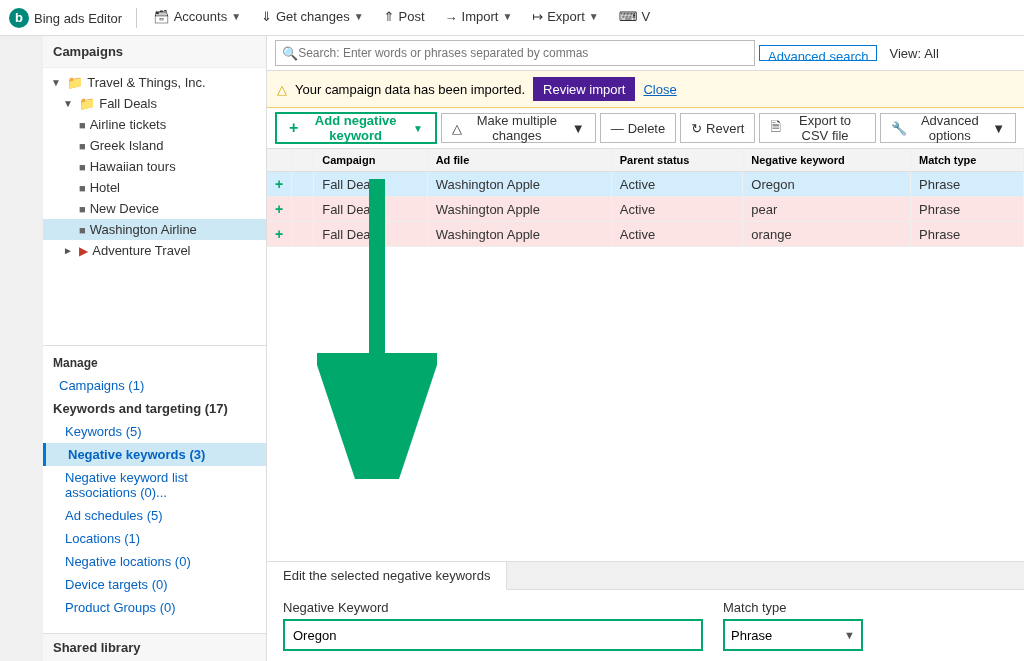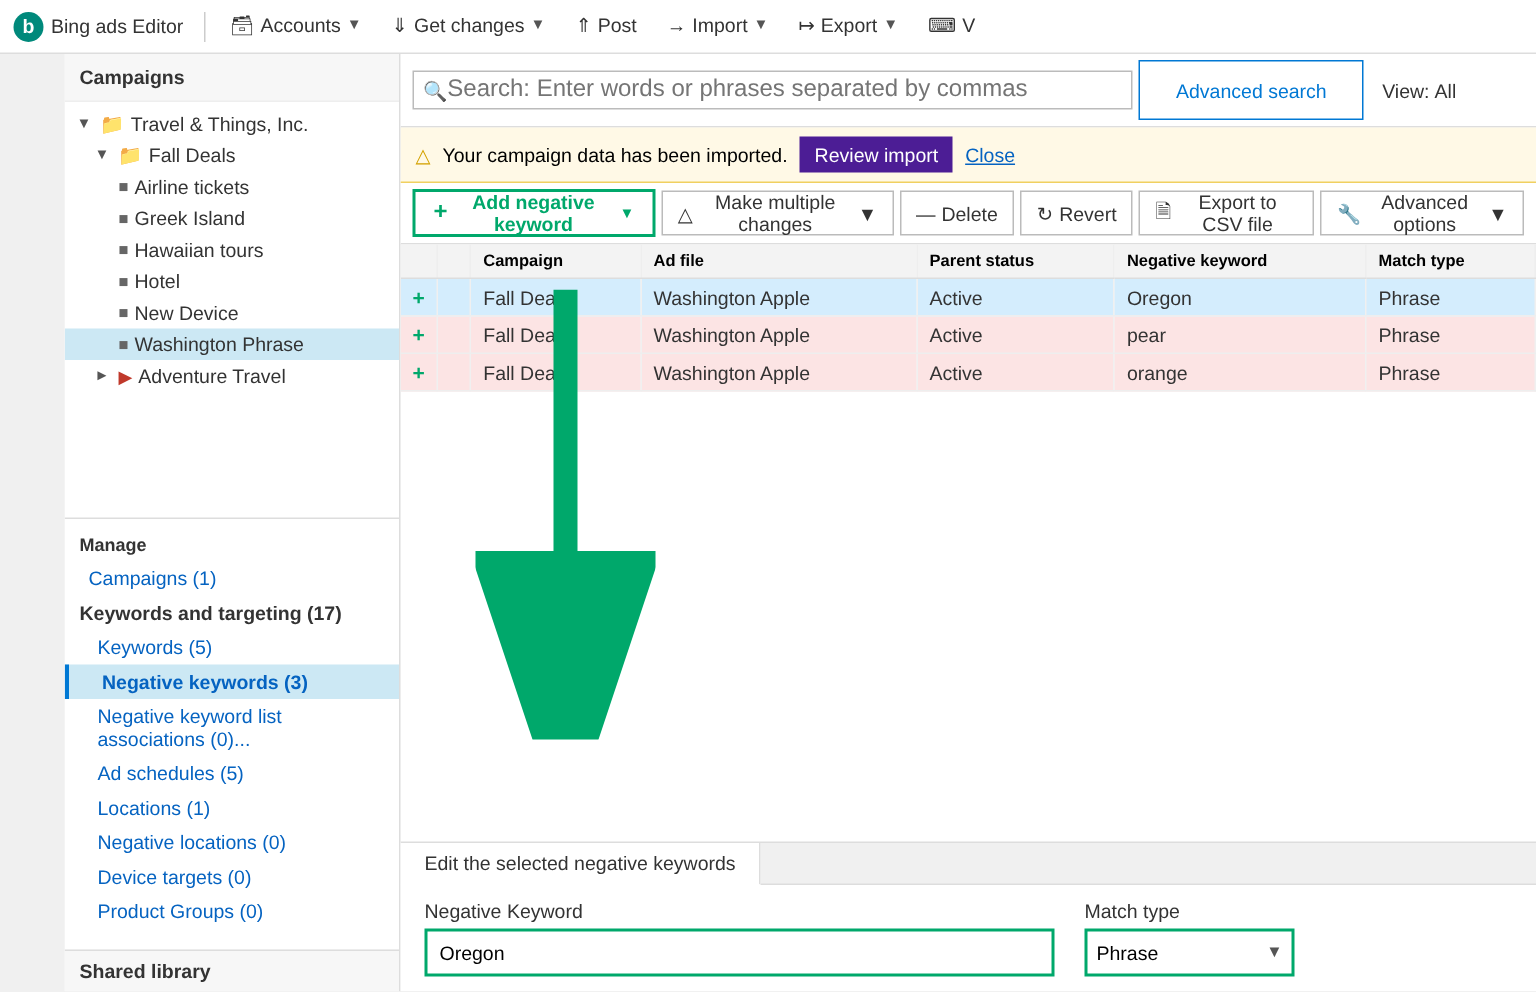--- a/index.html
+++ b/index.html
@@ -61,26 +61,26 @@
     
     .toolbar {
       display: flex; align-items: center; gap: 4px; padding: 4px 8px;
       background: #fff; border-bottom: 1px solid #ddd; flex-shrink: 0; flex-wrap: wrap;
     }
     .search-box {
       display: flex; align-items: center; background: #fff; border: 1px solid #bbb;
       height: 26px; padding: 0 6px; flex: 1; max-width: 480px;
     }
     .search-box input {
-      border: none; outline: none; flex: 1; font-size: 16px; color: #999;
+      border: none; outline: none; flex: 1; font-size: 12px; color: #999;
     }
     .search-icon { color: #555; font-size: 13px; }
     .btn-advanced {
       background: #fff; border: 1px solid #0078d4; color: #0078d4;
-      padding: 3px 24px; cursor: pointer; height: 40px; font-size: 12px;
+      padding: 3px 8px; cursor: pointer; height: 16px; font-size: 12px;
     }
     .view-label { font-size: 12px; color: #333; margin-left: 8px; white-space: nowrap; }
 
     
     .import-banner {
       background: #fff9e6; border-bottom: 1px solid #f0d060; padding: 6px 10px;
       display: flex; align-items: center; gap: 8px; font-size: 12px; flex-shrink: 0;
     }
     .import-banner .warn-icon { color: #d4a200; }
     .btn-review {
@@ -266,21 +266,21 @@
         <span>Hotel</span>
       </div>
 
       <div class="tree-item" style="padding-left:36px;">
         <span class="tree-file-icon">■</span>
         <span>New Device</span>
       </div>
 
       <div class="tree-item selected" style="padding-left:36px;">
         <span class="tree-file-icon">■</span>
-        <span>Washington Phrase</span>
+        <span>Washington Airline</span>
       </div>
 
       <div class="tree-item" style="padding-left:20px;">
         <span class="tree-expand">►</span>
         <span style="color:#c0392b; font-size:12px;">▶</span>
         <span>Adventure Travel</span>
       </div>
     </div>
 
     <div class="manage-section">

